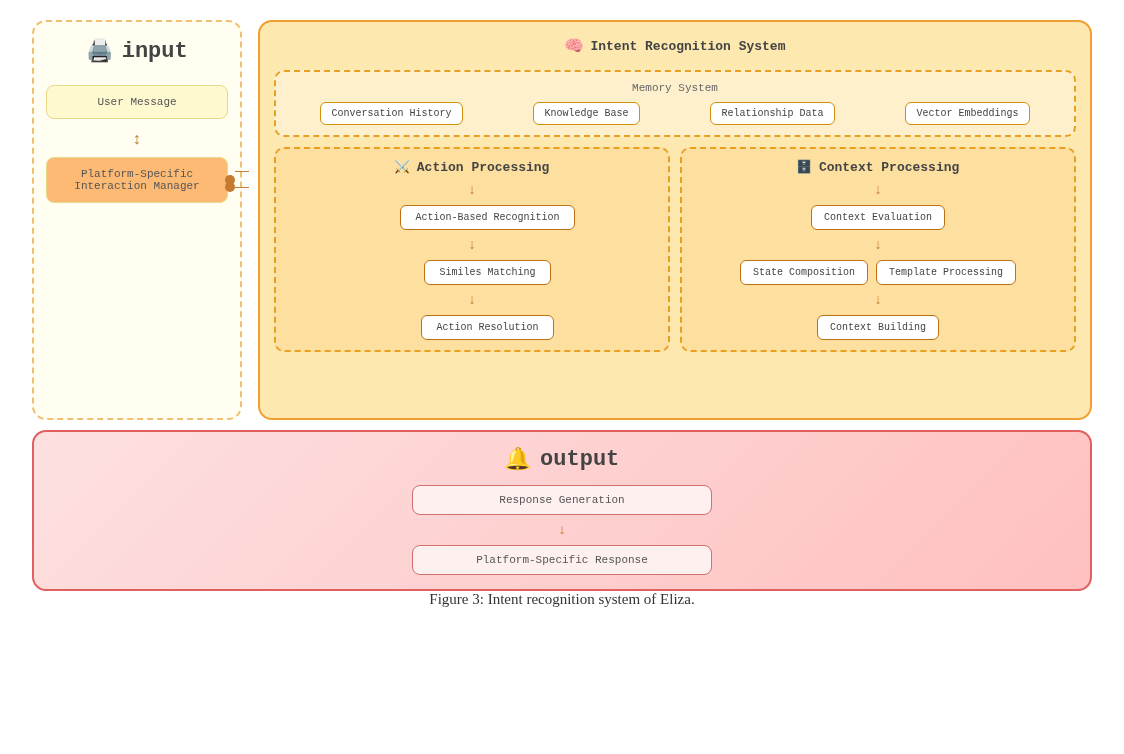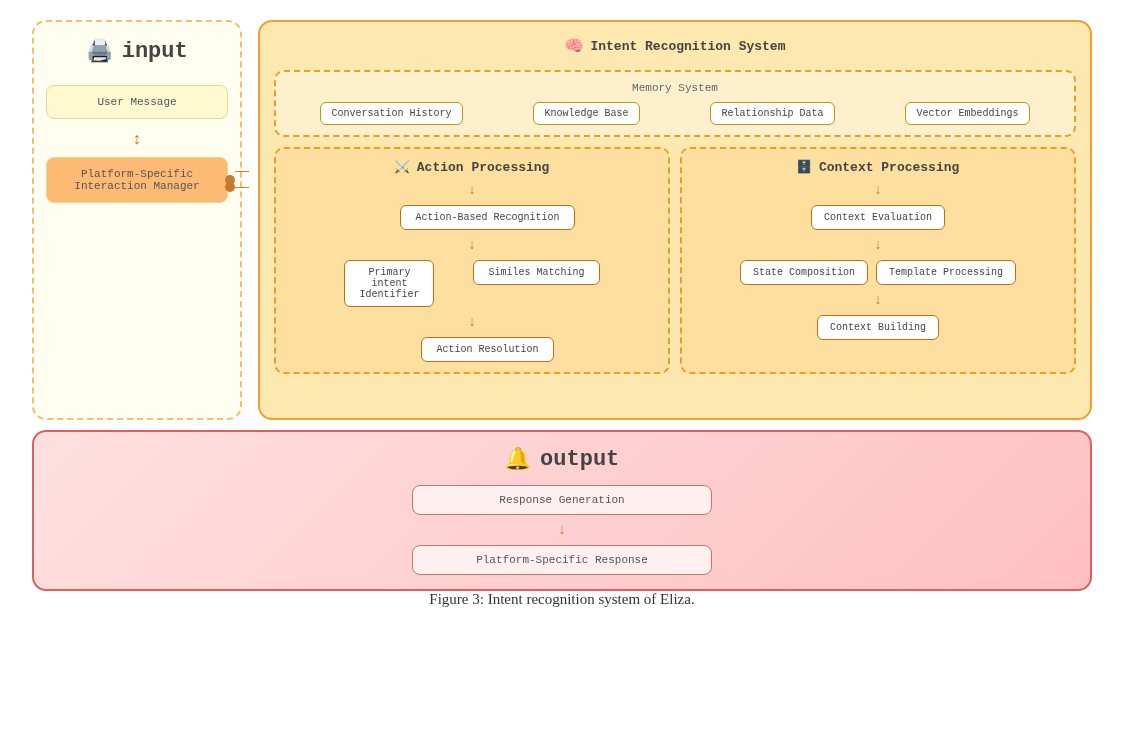--- a/index.html
+++ b/index.html
@@ -379,24 +379,20 @@
           <div class="action-title">
             <span>⚔️</span>
             <span>Action Processing</span>
           </div>
           <div class="arrow-down">↓</div>
           <div class="action-box">
             <span>Action-Based Recognition</span>
           </div>
           <div class="arrow-down">↓</div>
           <div class="action-row">
-            <div class="primary-box">
-              <span style="white-space:pre-line;">Primary intent
-Identifier</span>
-            </div>
             <div class="action-box">
               <span>Similes Matching</span>
             </div>
           </div>
           <div class="arrow-down">↓</div>
           <div class="action-box">
             <span>Action Resolution</span>
           </div>
         </div>
 

